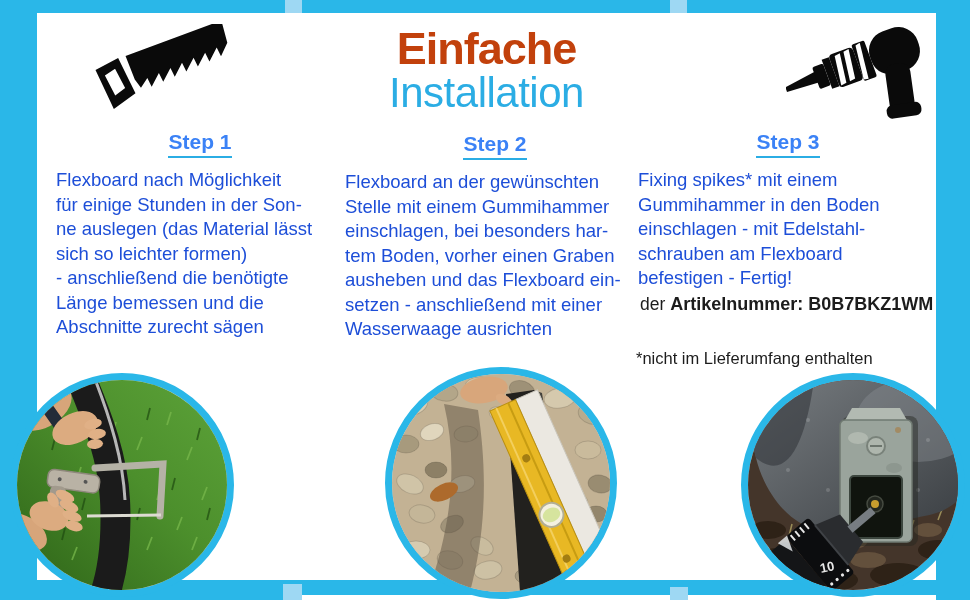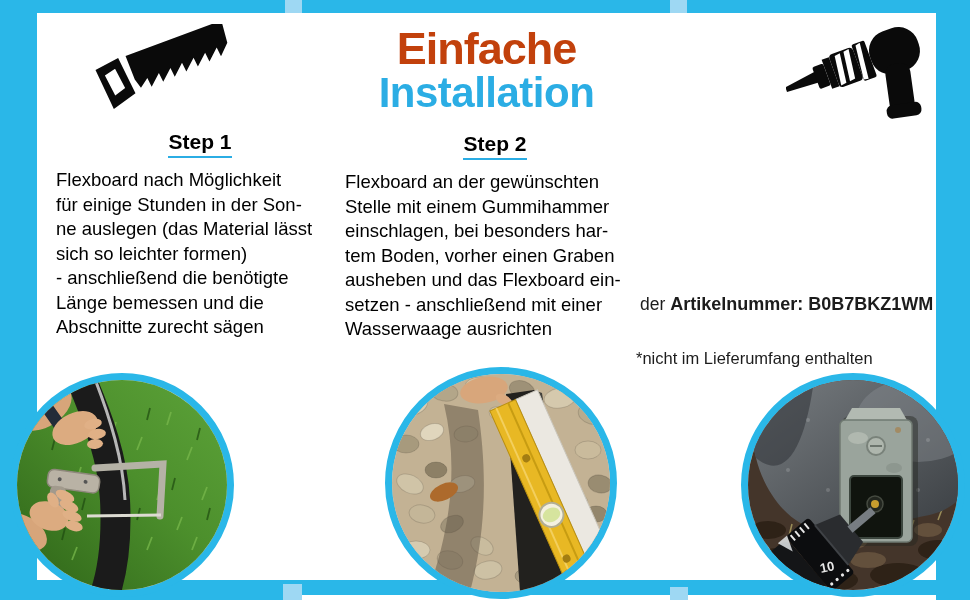--- a/index.html
+++ b/index.html
@@ -13,33 +13,33 @@
   .fr-bottom{left:0;top:580px;width:970px;height:15px;}
   .fr-bottom-left{left:0;top:580px;width:285px;height:20px;}
   .sq{position:absolute;background:#9ed8f3;z-index:3;}
   .sq-t1{left:285px;top:0;width:17px;height:13px;}
   .sq-t2{left:670px;top:0;width:17px;height:13px;}
   .sq-b1{left:283px;top:584px;width:19px;height:16px;}
   .sq-b2{left:670px;top:587px;width:18px;height:13px;}
   
   .title{position:absolute;left:37px;top:26px;width:899px;text-align:center;z-index:4;}
   .title .t1{font-size:45px;line-height:46px;font-weight:bold;color:#c2410c;letter-spacing:-1px;}
-  .title .t2{font-size:42px;line-height:42px;font-weight:700;color:#2bade4;letter-spacing:-0.5px;}
+  .title .t2{font-size:42px;line-height:42px;font-weight:400;color:#2bade4;letter-spacing:-0.5px;}
   .icon{position:absolute;z-index:4;}
   .icon-saw{left:90px;top:24px;}
   .icon-drill{left:786px;top:20px;}
   
   .col{position:absolute;z-index:4;}
   .col-1{left:56px;top:130px;width:288px;}
   .col-2{left:345px;top:132px;width:300px;}
   .col-3{left:638px;top:130px;width:300px;}
   .step-label{text-align:center;margin-bottom:10px;}
-  .step-label span{display:inline-block;font-weight:bold;font-size:21px;color:#000000;
+  .step-label span{display:inline-block;font-weight:bold;font-size:21px;color:#3b82f6;
                    border-bottom:2.5px solid #2bade4;padding-bottom:2px;}
-  .step-text{font-size:18.5px;line-height:24.5px;white-space:pre-line;text-align:left;color:#000000;}
+  .step-text{font-size:18.5px;line-height:24.5px;white-space:pre-line;text-align:left;color:#1d4ed8;}
   
   .note{position:absolute;left:640px;top:292px;width:300px;z-index:4;font-size:17.5px;line-height:24px;white-space:nowrap;}
   .note .bold{font-weight:bold;font-size:18px;text-align:center;}
   .footnote{position:absolute;left:636px;top:349px;width:300px;text-align:left;font-size:16.5px;z-index:4;white-space:nowrap;}
   
   .photo{position:absolute;border:7px solid #2ab7e8;border-radius:50%;overflow:hidden;
          box-sizing:border-box;z-index:5;background:#dddddd;}
   .photo svg{display:block;}
   .photo-1{left:10px;top:373px;width:224px;height:224px;}
   .photo-2{left:385px;top:367px;width:232px;height:232px;}
@@ -107,20 +107,28 @@
     <div class="step-label"><span>Step 2</span></div>
     <div class="step-text">Flexboard an der gewünschten
 Stelle mit einem Gummihammer
 einschlagen, bei besonders har-
 tem Boden, vorher einen Graben
 ausheben und das Flexboard ein-
 setzen - anschließend mit einer
 Wasserwaage ausrichten</div>
   </div>
 
+  <div class="col col-3">
+    <div class="step-label"><span>Step 3</span></div>
+    <div class="step-text">Fixing spikes* mit einem
+Gummihammer in den Boden
+einschlagen - mit Edelstahl-
+schrauben am Flexboard
+befestigen - Fertig!</div>
+  </div>
 
   <div class="note">
     <div><span>der </span><span class="bold">Artikelnummer: B0B7BKZ1WM</span></div>
   </div>
 
   <div class="footnote">*nicht im Lieferumfang enthalten</div>
 
   <div class="photo photo-1" aria-label="hand-sawing-flexboard-on-grass">
     <svg width="210" height="210" viewBox="0 0 210 210">
       <defs>

